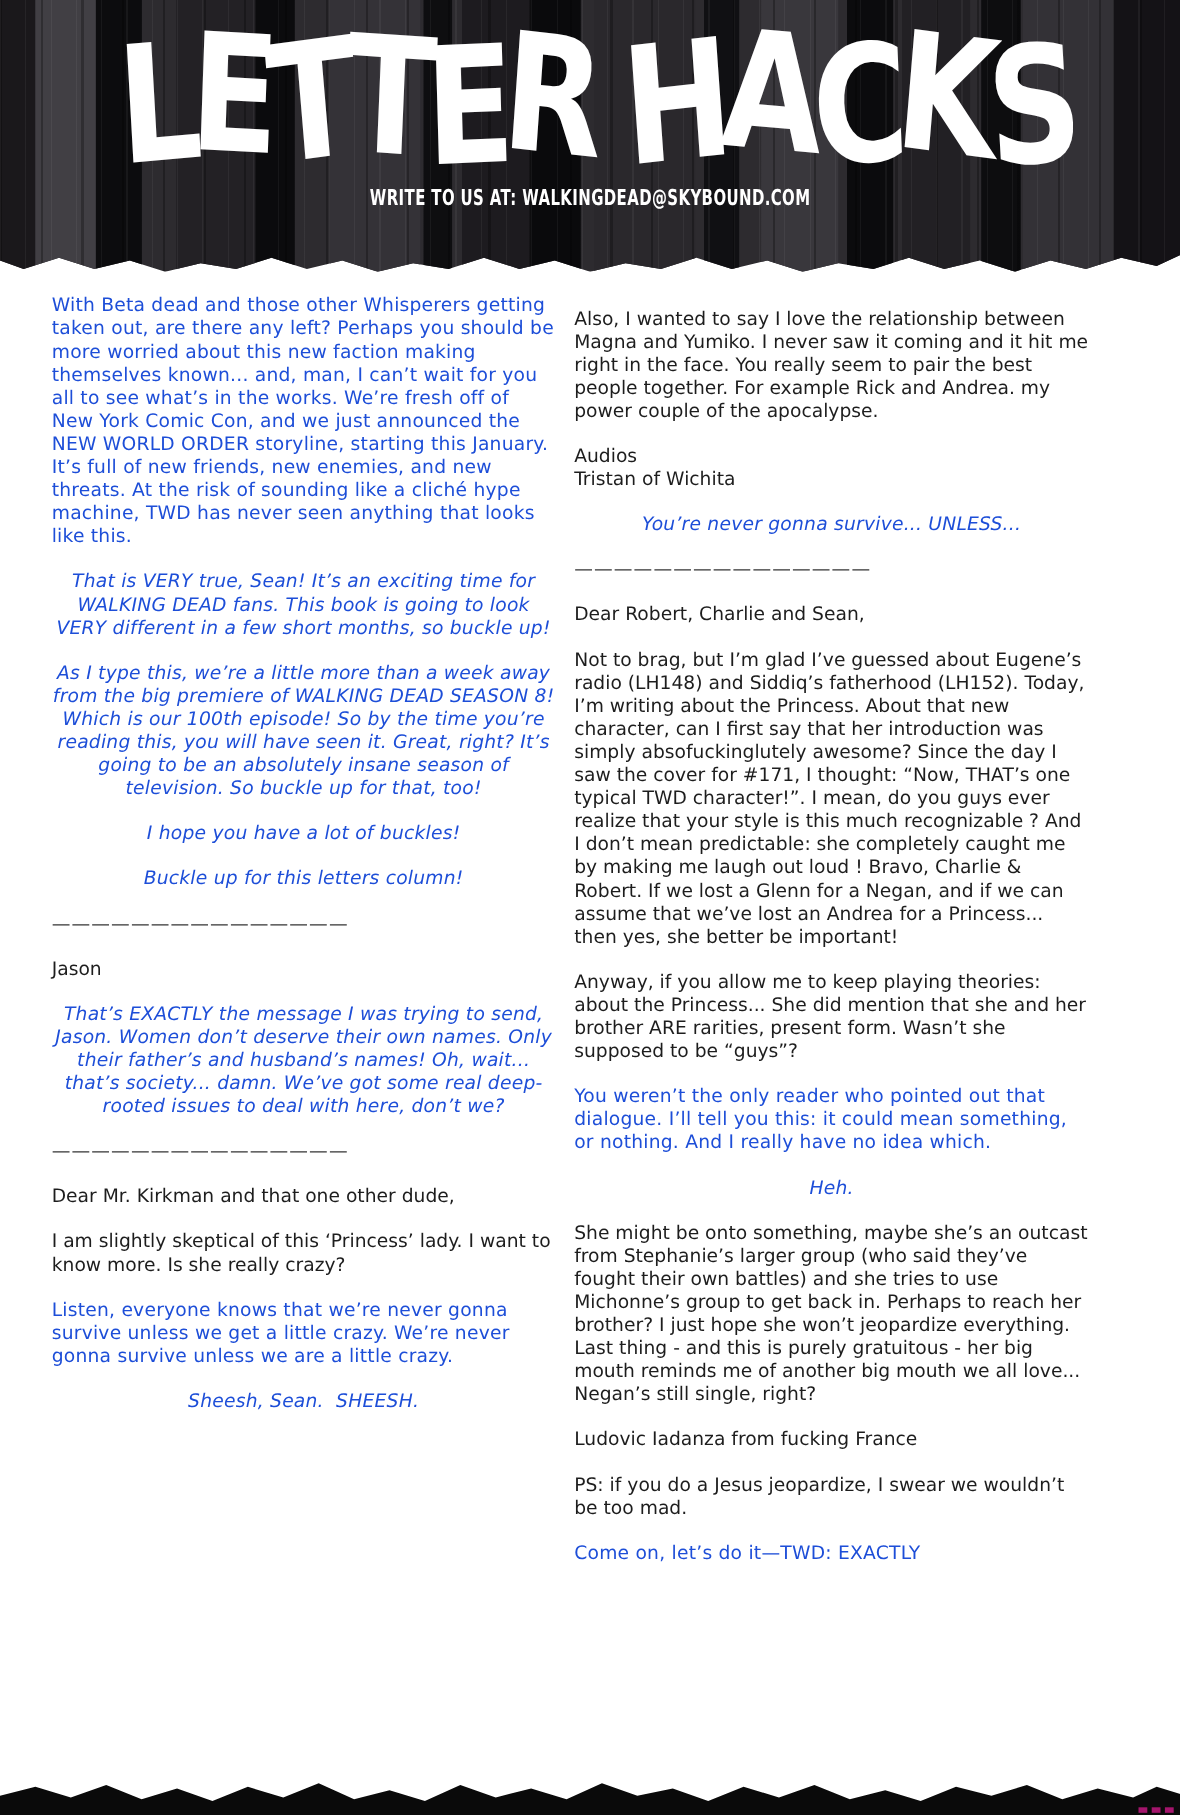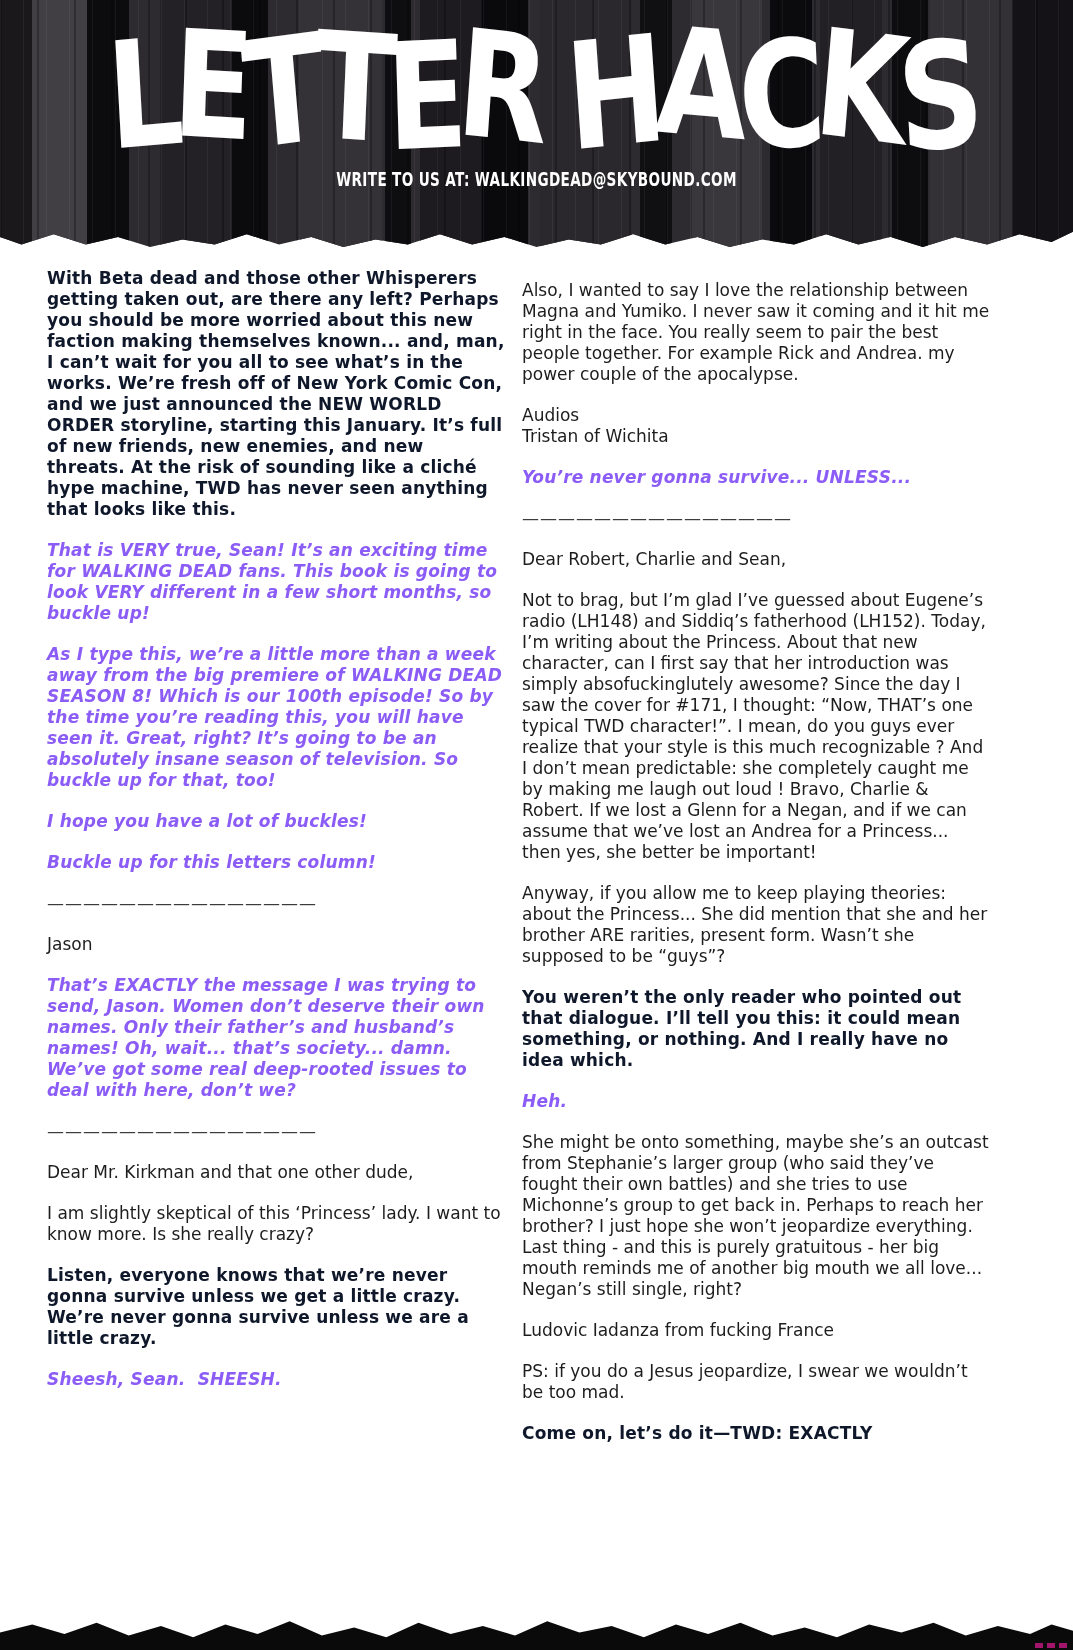--- a/index.html
+++ b/index.html
@@ -78,22 +78,22 @@
 
   
   .column {
     position: absolute; top: 268px;
     font-size: 17px; line-height: 21px;
   }
   .column.left  { left: 47px;  width: 458px; }
   .column.right { left: 522px; width: 468px; }
   .para { margin: 0 0 20px 0; white-space: pre-wrap; }
   .reader      { color: #1d1d1d; font-weight: 400; margin-top: 12px; }
-  .editor-bold { color: #0f172a; font-weight: 700; letter-spacing: 0.2px; }
-  .editor-gray { color: #8b5cf6; font-weight: 700; font-style: italic; letter-spacing: 0.2px; }
+  .editor-bold { color: #1d4ed8; font-weight: 400; letter-spacing: 0.2px; }
+  .editor-gray { color: #1d4ed8; font-weight: 400; font-style: italic; letter-spacing: 0.2px; text-align: center; }
   .divider-line { color: #3c3c3c; font-weight: 400; letter-spacing: 1px; }
 
   
   .bottom-bar {
     position: absolute; left: 0; bottom: 0;
     width: 1073px; height: 32px;
     background: #0a0a0a;
     clip-path: polygon(0 45%, 3% 20%, 6% 50%, 9% 15%, 12% 55%, 15% 25%, 18% 60%, 21% 20%,
       24% 50%, 27% 10%, 30% 55%, 33% 30%, 36% 60%, 39% 15%, 42% 50%, 45% 25%, 48% 55%,
       51% 10%, 54% 45%, 57% 25%, 60% 60%, 63% 20%, 66% 50%, 69% 15%, 72% 55%, 75% 30%,

